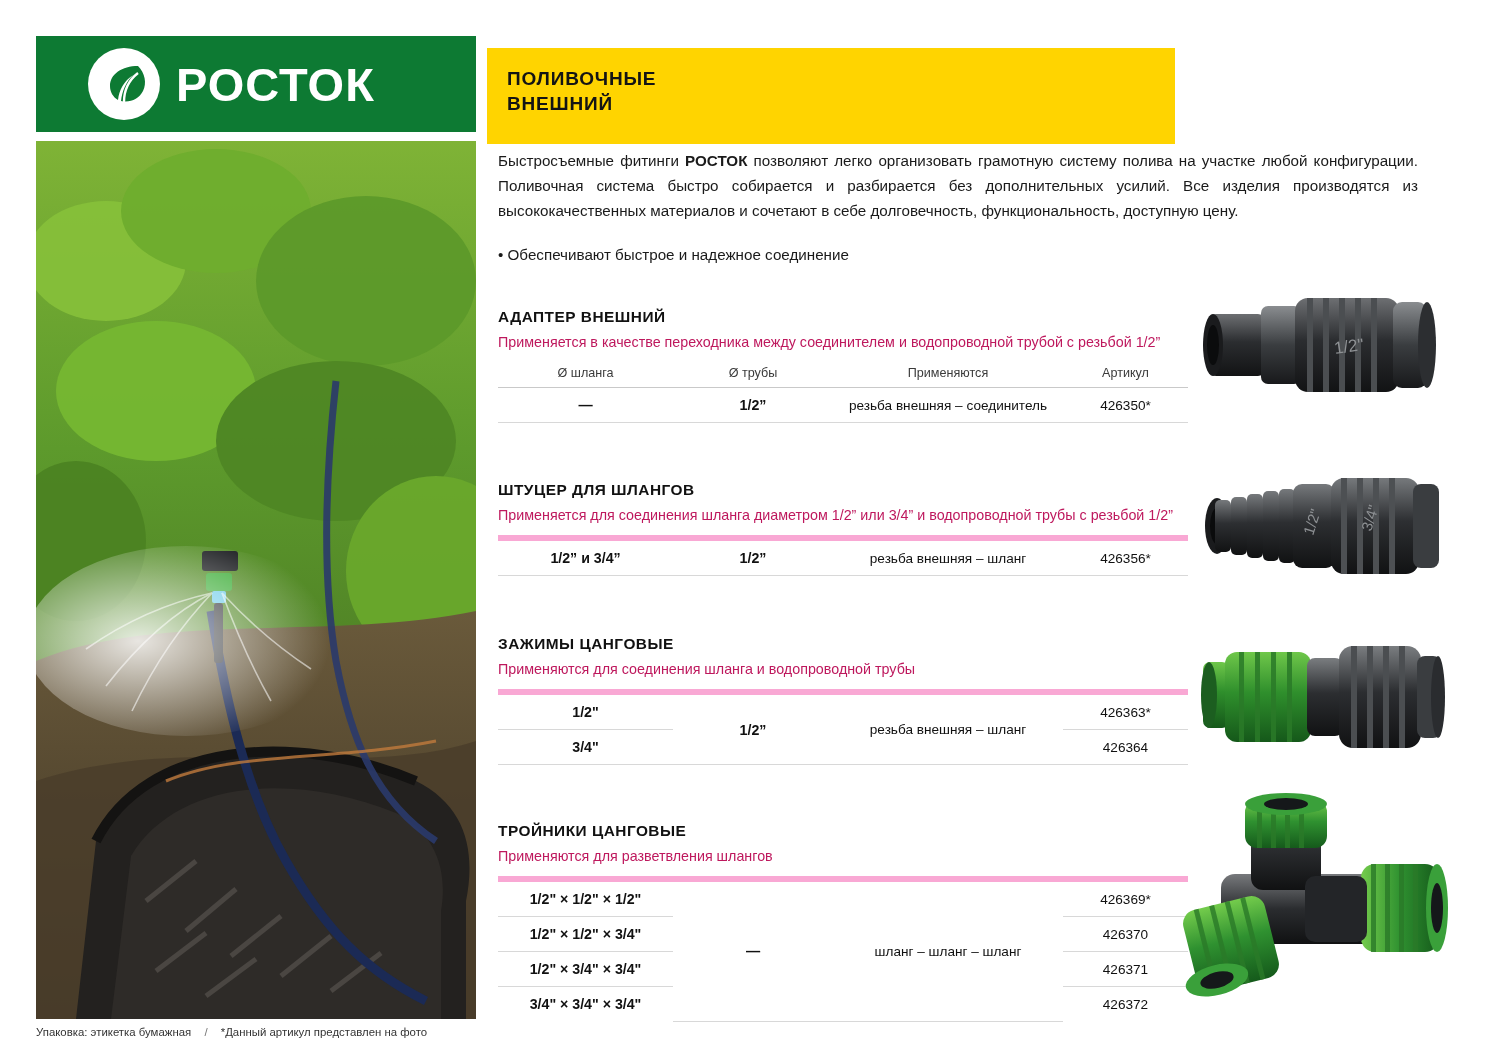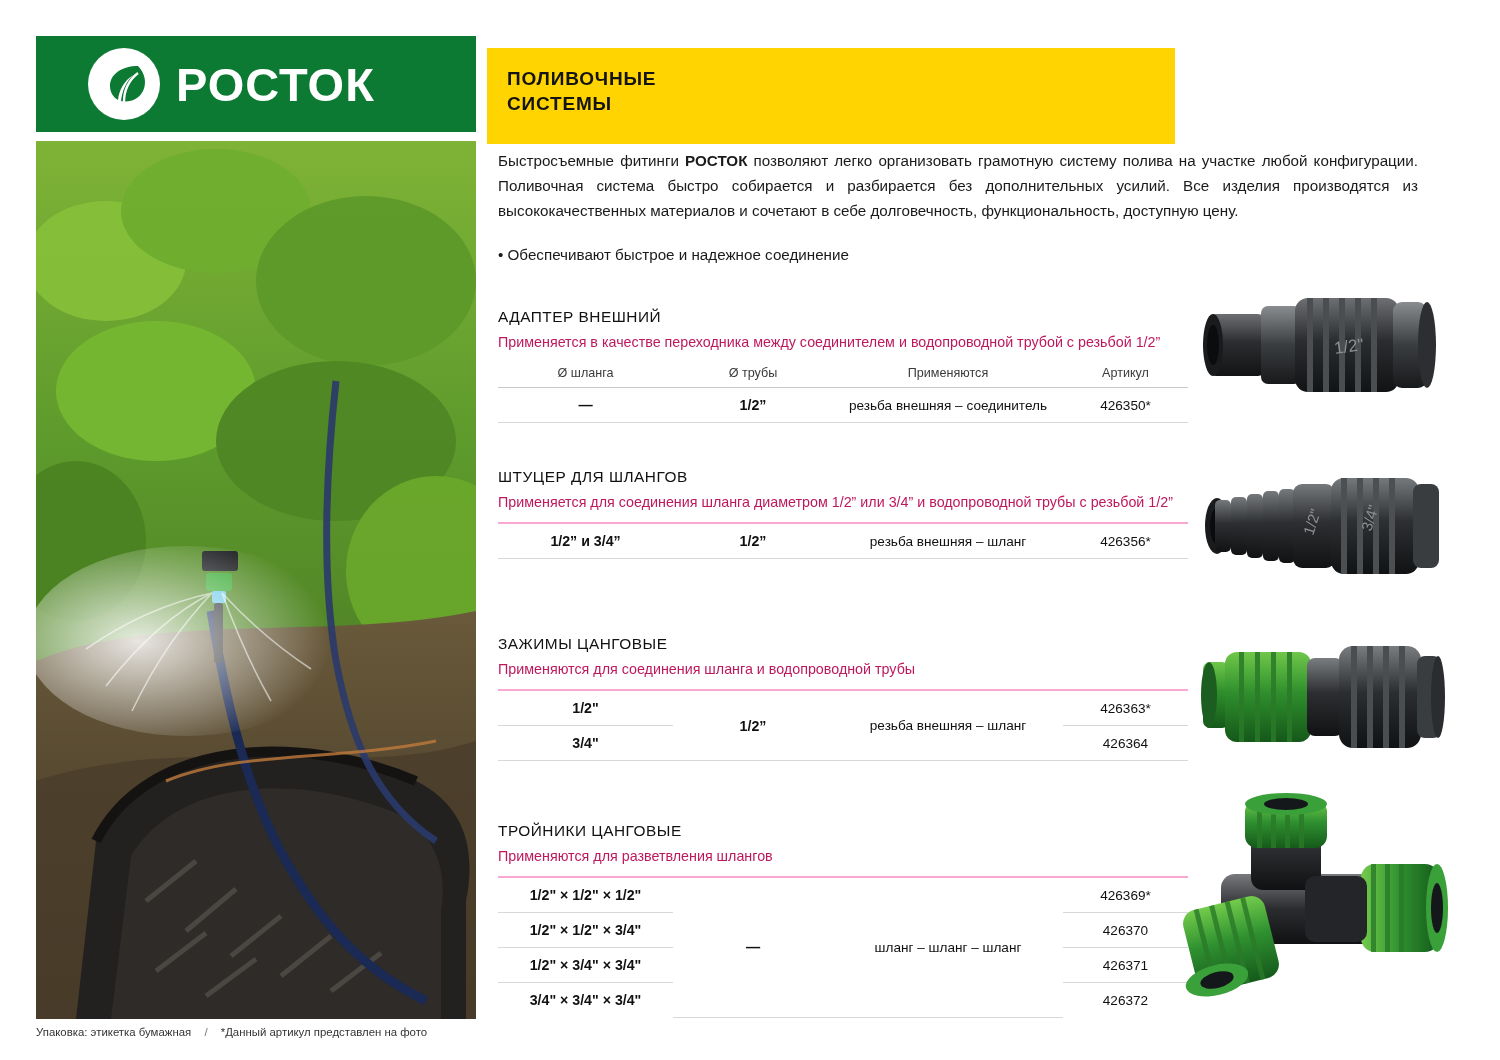--- a/index.html
+++ b/index.html
@@ -82,21 +82,21 @@
   .intro .bullet {
     margin-top: 21px;
     font-size: 15.2px;
     line-height: 22px;
   }
 
   
   .section { position: absolute; left: 498px; width: 690px; }
   .section h2 {
     font-size: 15.4px;
-    font-weight: normal;
+    font-weight: bold;
     letter-spacing: 0.5px;
     color: #111;
     margin-bottom: 7px;
   }
   .section .desc {
     font-size: 14.3px;
     color: #be185d;
     line-height: 19px;
   }
 
@@ -115,21 +115,21 @@
     text-align: center;
   }
   table.spec td {
     font-size: 13.6px;
     padding: 9px 0;
     text-align: center;
     border-bottom: 1px solid #d8d8d8;
     color: #111;
   }
   table.spec td.b { font-weight: bold; font-size: 14.2px; }
-  table.spec tr.first td { border-top: 2px solid #f9a8d4; }
+  table.spec tr.first td { border-top: 6px solid #f9a8d4; }
   table.spec tr.noline td { border-bottom: none; }
   .col1 { width: 175px; }
   .col2 { width: 160px; }
   .col3 { width: 230px; }
   .col4 { width: 125px; }
 
   
   .product { position: absolute; }
 
   
@@ -151,21 +151,21 @@
       <svg class="logo-leaf" width="52" height="52" viewBox="0 0 52 52">
         <path d="M40 8C24 8 12 16 12 28c0 6 3 11 8 14 1-10 6-19 15-25-7 7-11 16-12 26 9 2 18-2 22-10 4-8 2-18-5-25z" fill="#0d7a33"></path>
         <path d="M26 44c0-12 5-22 14-29" stroke="#ffffff" stroke-width="2.4" fill="none"></path>
       </svg>
     </span>
     <span class="logo-text">РОСТОК</span>
   </div>
 
   <div class="title-block">
     <div class="title-line">ПОЛИВОЧНЫЕ</div>
-    <div class="title-line">СИСТЕМЫ</div>
+    <div class="title-line">ВНЕШНИЙ</div>
   </div>
 
   <div class="photo">
     <svg width="440" height="878" viewBox="0 0 440 878">
       <defs>
         <linearGradient id="sky" x1="0" y1="0" x2="0" y2="1">
           <stop offset="0" stop-color="#7fb336"></stop>
           <stop offset="0.35" stop-color="#5d9a2c"></stop>
           <stop offset="1" stop-color="#3b5c1c"></stop>
         </linearGradient>
@@ -257,21 +257,21 @@
         <tr>
           <td class="b">—</td>
           <td class="b">1/2”</td>
           <td>резьба внешняя – соединитель</td>
           <td>426350*</td>
         </tr>
       </tbody>
     </table>
   </div>
 
-  <div class="section" style="top:468px;">
+  <div class="section" style="top:481px;">
     <h2>ШТУЦЕР ДЛЯ ШЛАНГОВ</h2>
     <div class="desc">Применяется для соединения шланга диаметром 1/2” или 3/4” и водопроводной трубы с резьбой 1/2”</div>
     <table class="spec">
       <colgroup>
           <col class="col1">
           <col class="col2">
           <col class="col3">
           <col class="col4">
         </colgroup>
       <tbody>

